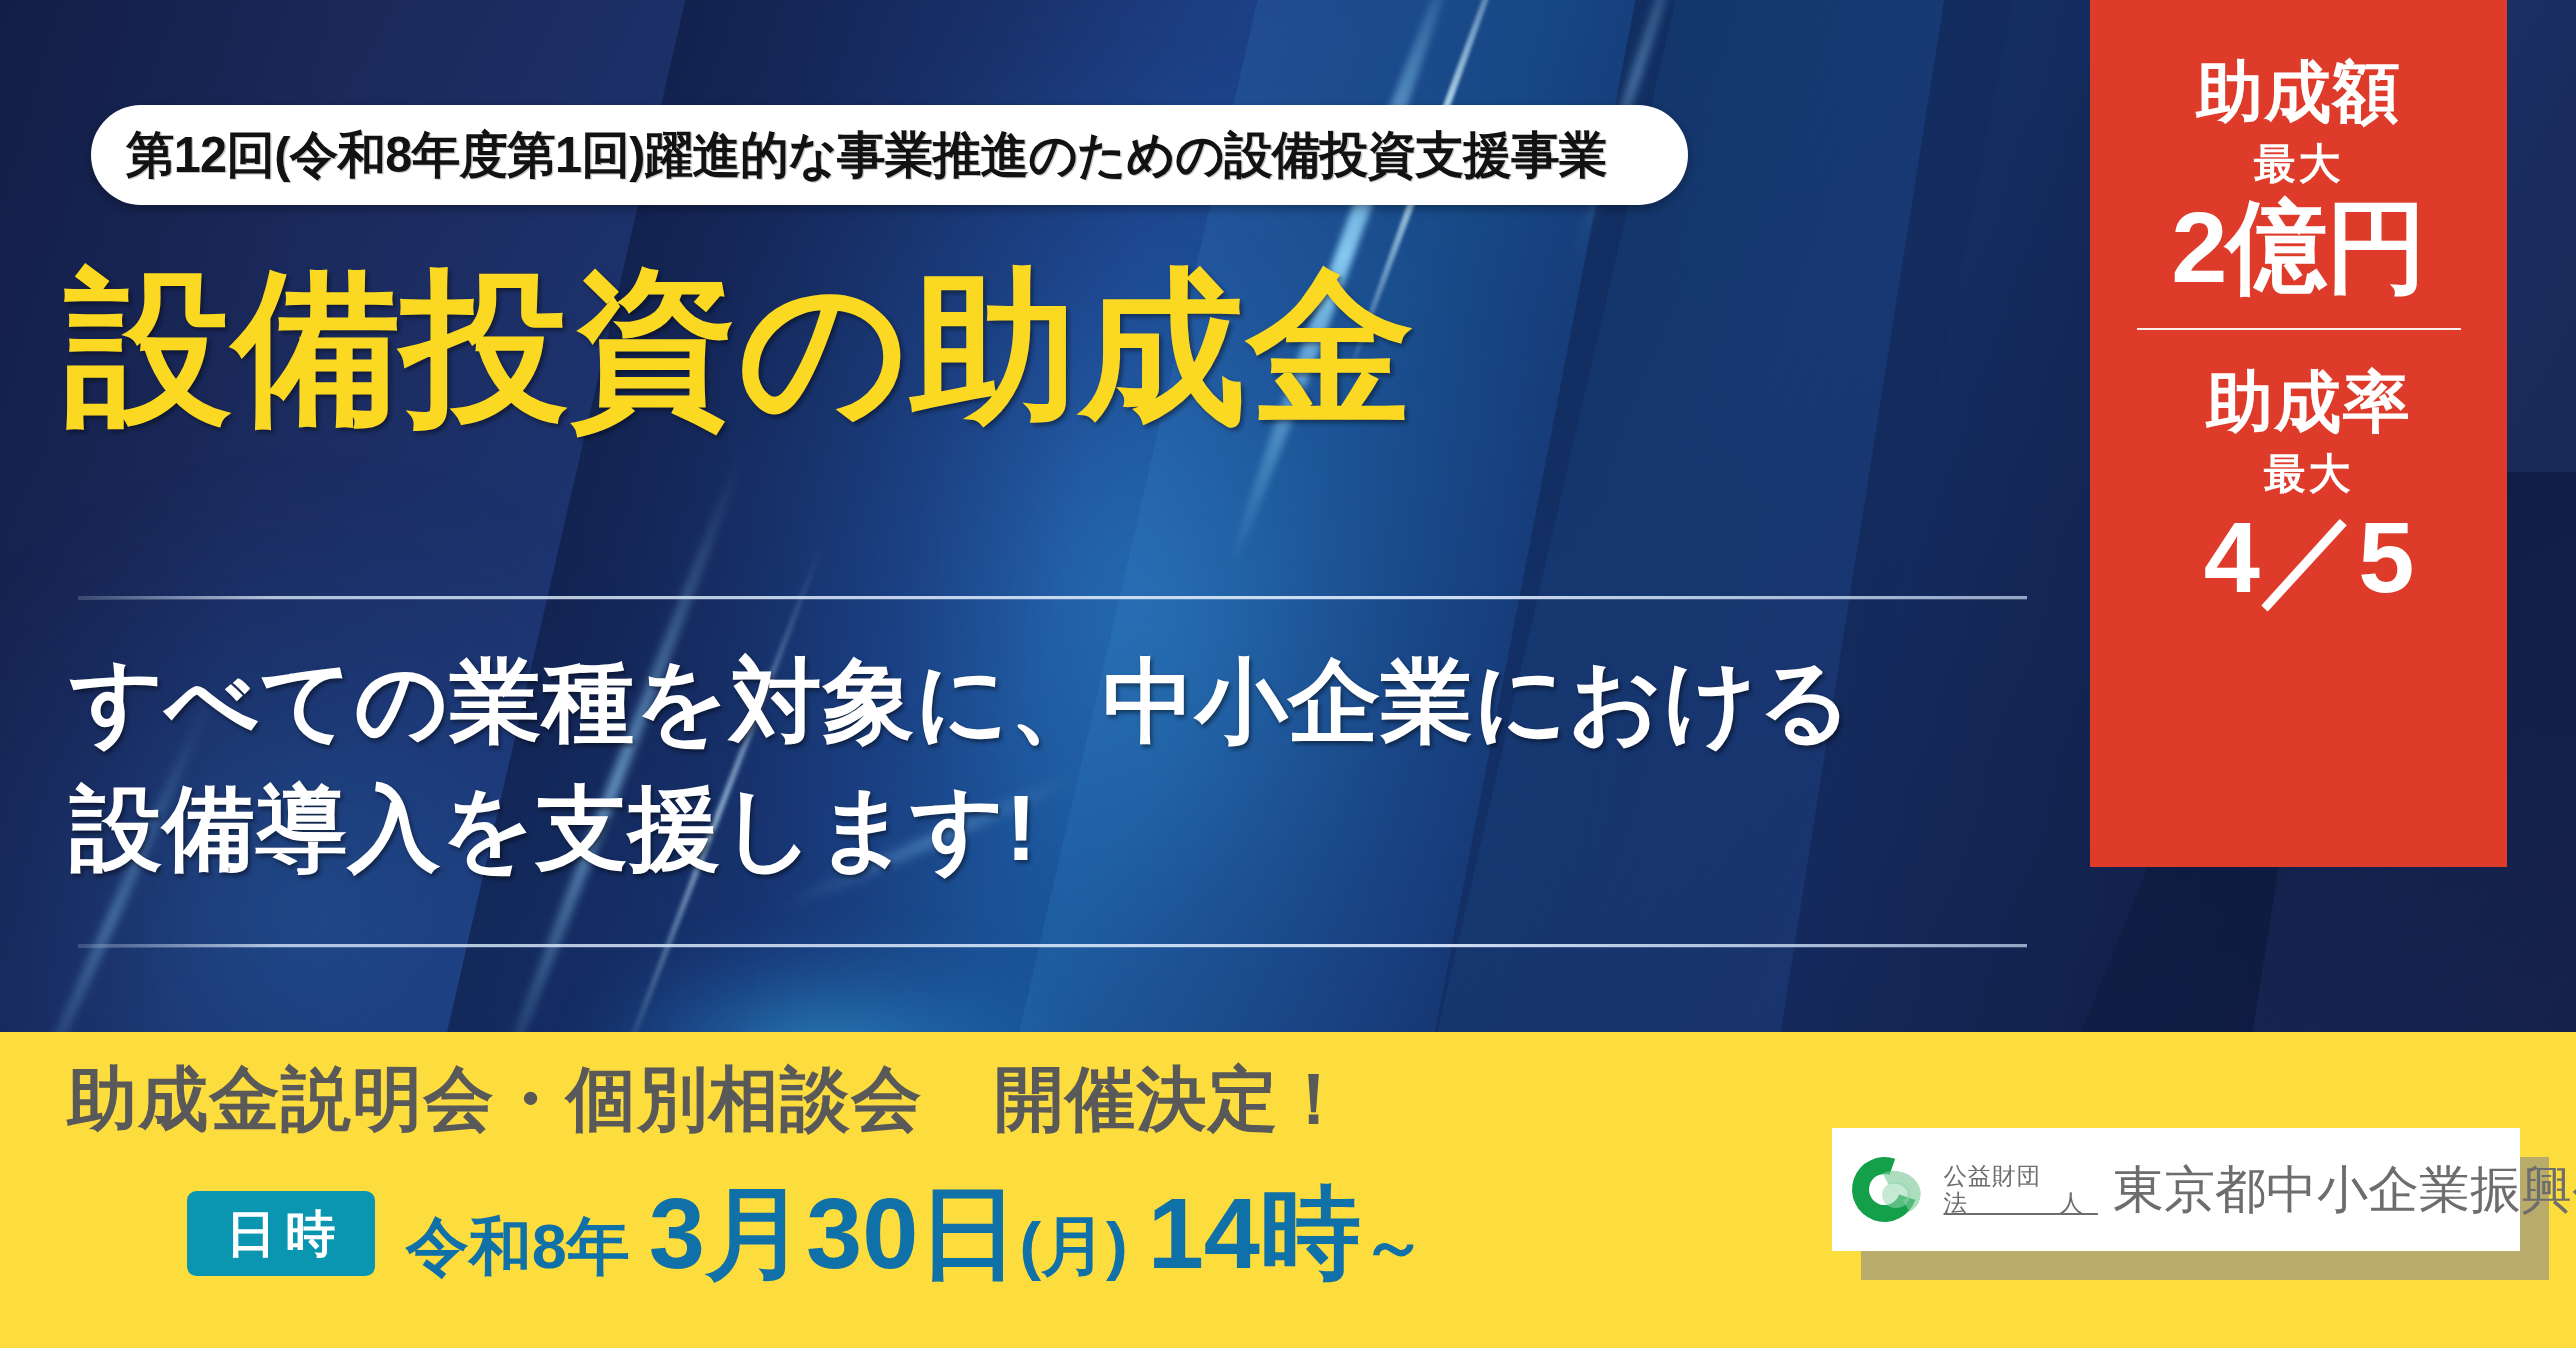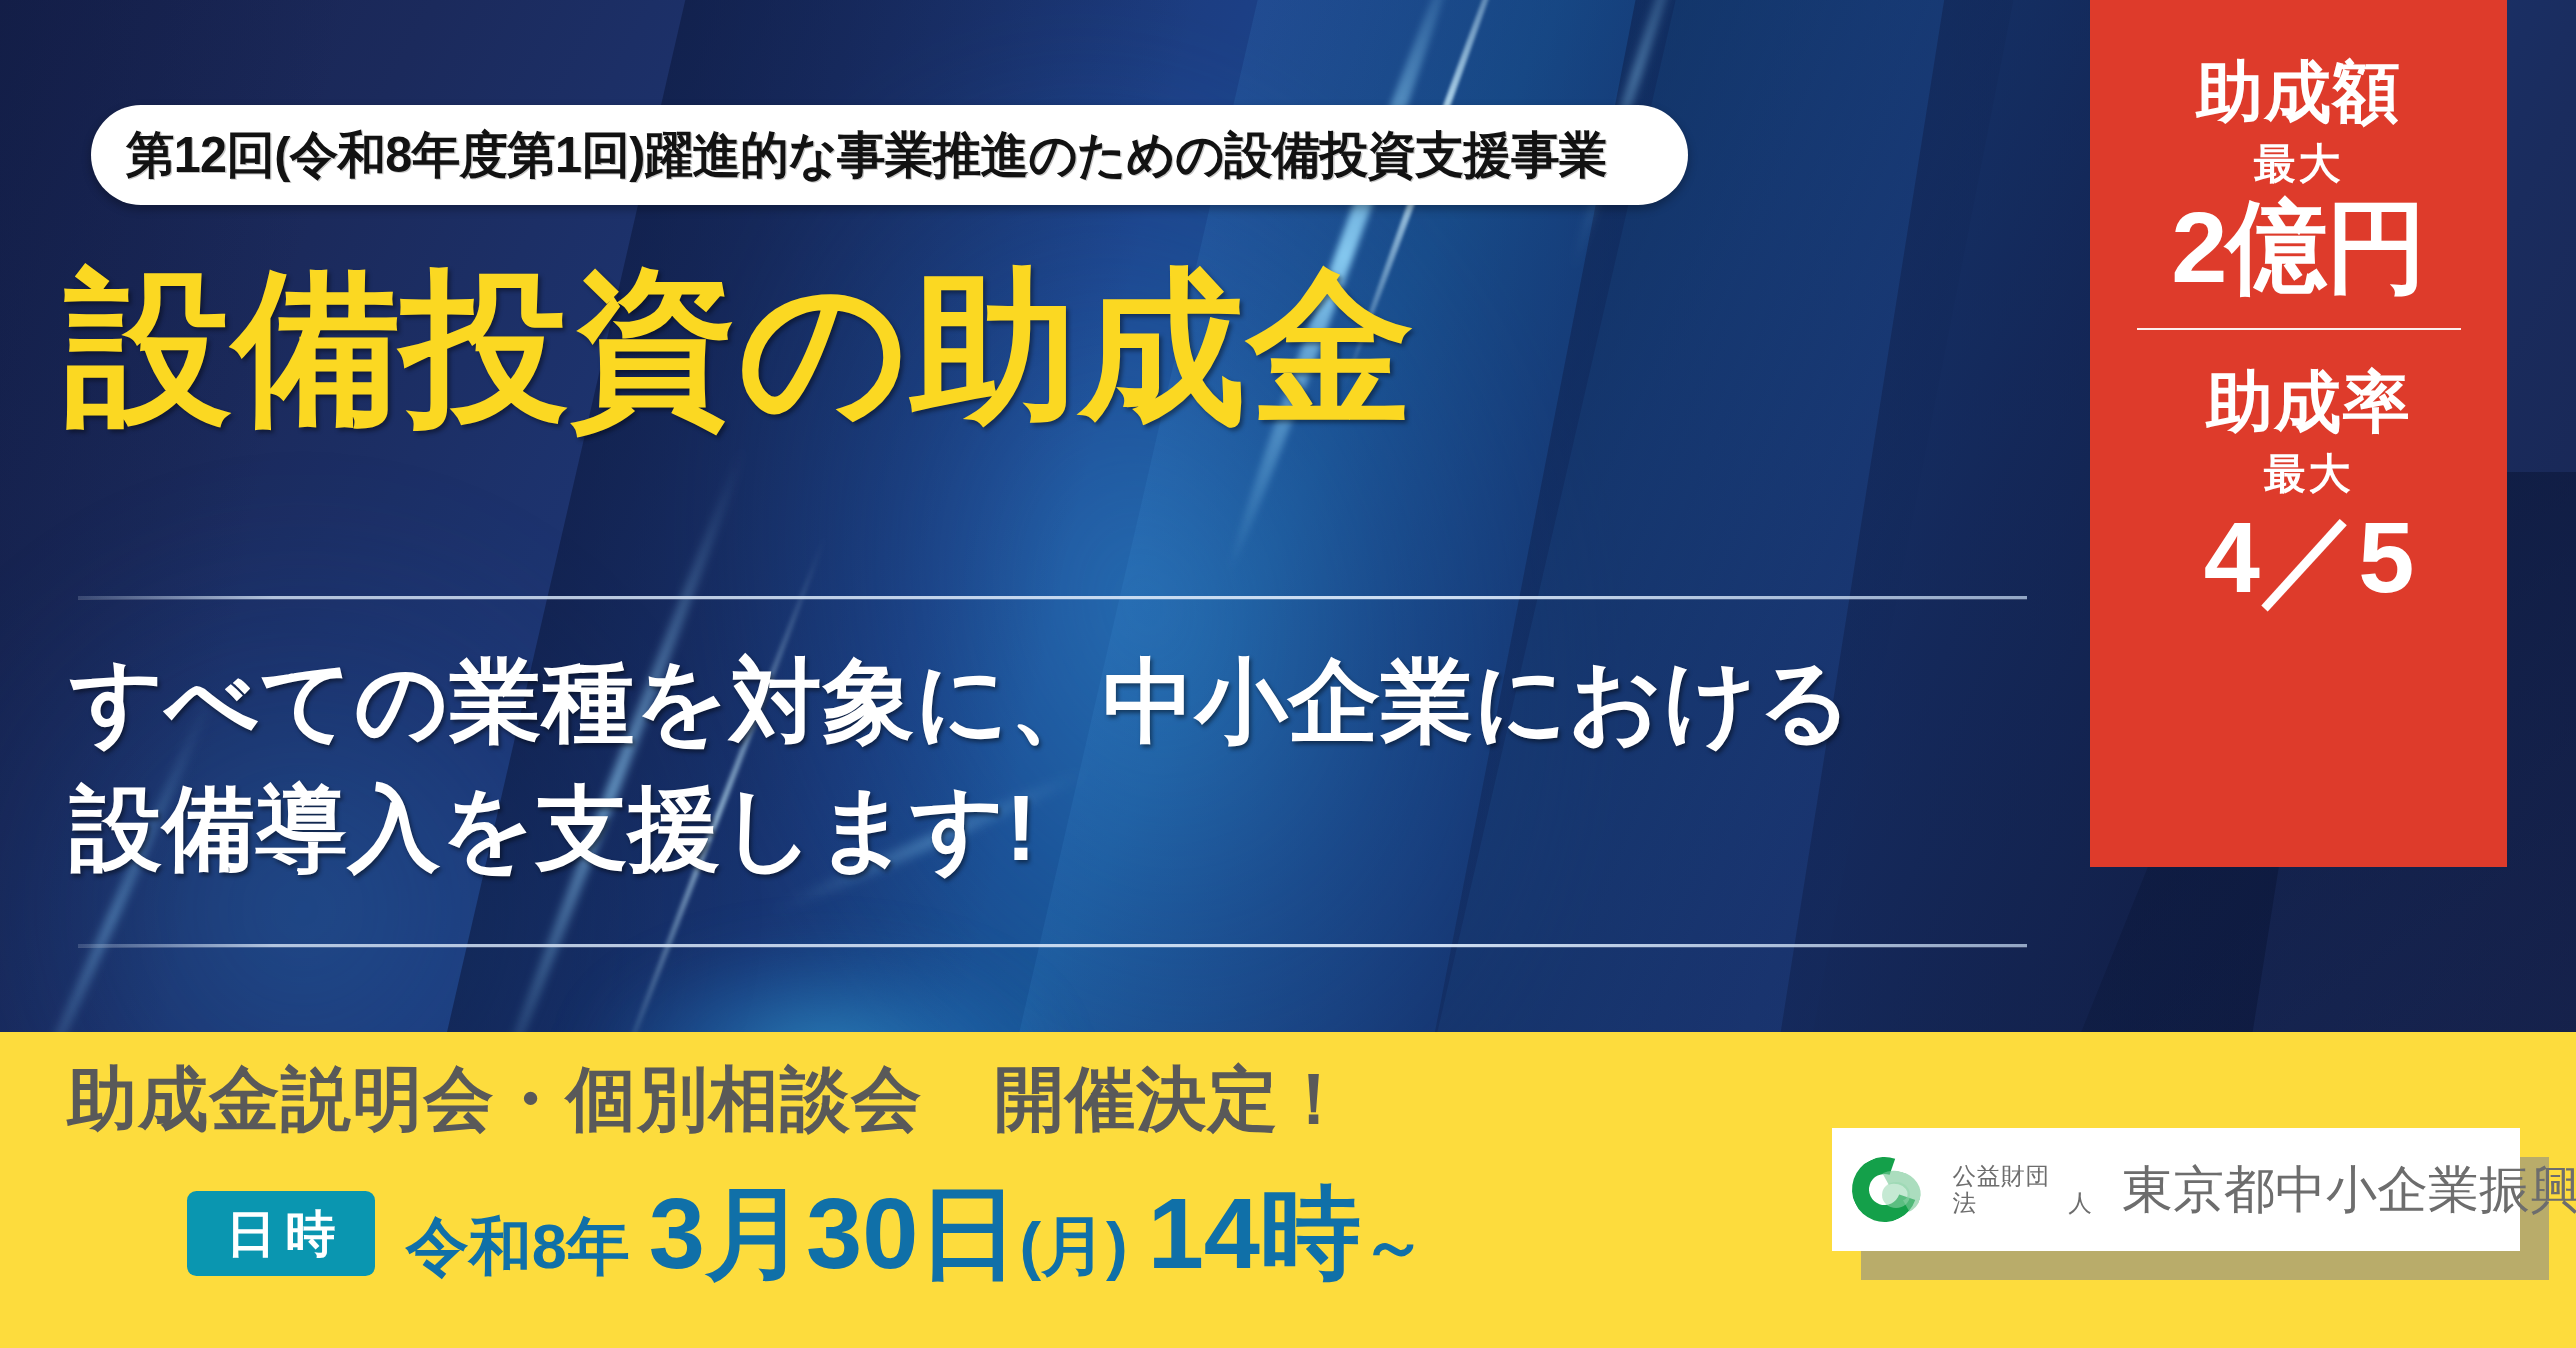--- a/index.html
+++ b/index.html
@@ -260,27 +260,27 @@
     transform:rotate(16deg);
   }
   .logo-mark .c-dot {
     position:absolute; left:32px; top:30px;
     width:28px; height:26px;
     background:rgba(150,215,175,.55);
     border-radius:50%;
   }
   .logo-kanji-small {
     display:flex; flex-direction:column; justify-content:flex-end;
-    margin-left:27px; flex:0 0 auto;
+    margin-left:18px; flex:0 0 auto;
   }
   .lk-line {
     font-size:23.6px; font-weight:400; color:#6d6d6d; line-height:1.12;
     letter-spacing:0.7px; white-space:nowrap;
   }
-  .lk-line.spaced { letter-spacing:15px; }
+  .lk-line.spaced { letter-spacing:15px;text-decoration:underline; }
   .logo-name {
     margin-left:15px;
     font-size:51px;
     font-weight:400;
     color:#6d6d6d;
     letter-spacing:0px;
     white-space:nowrap;
     line-height:1;
   }
 </style>

